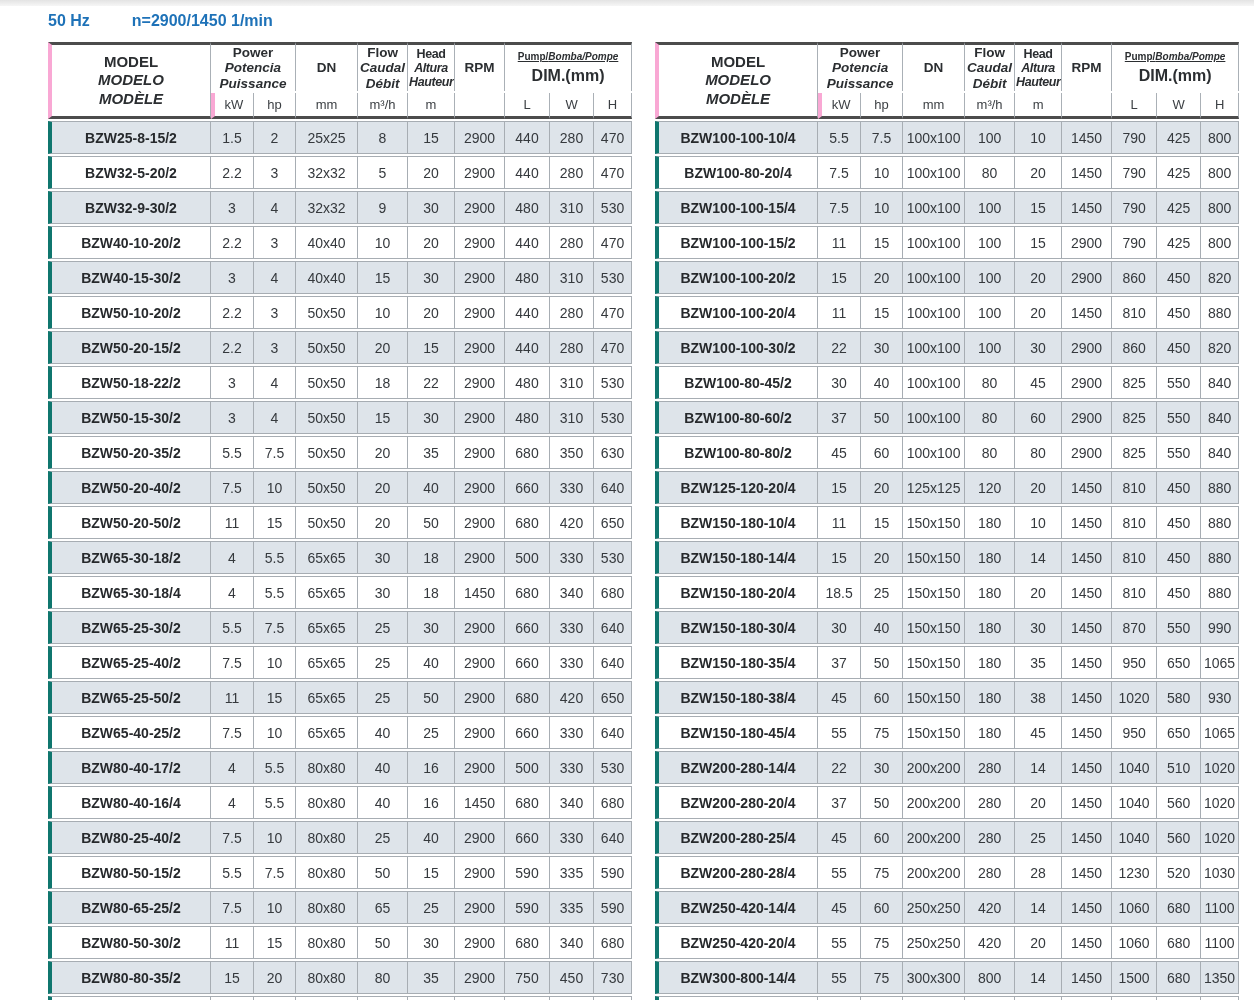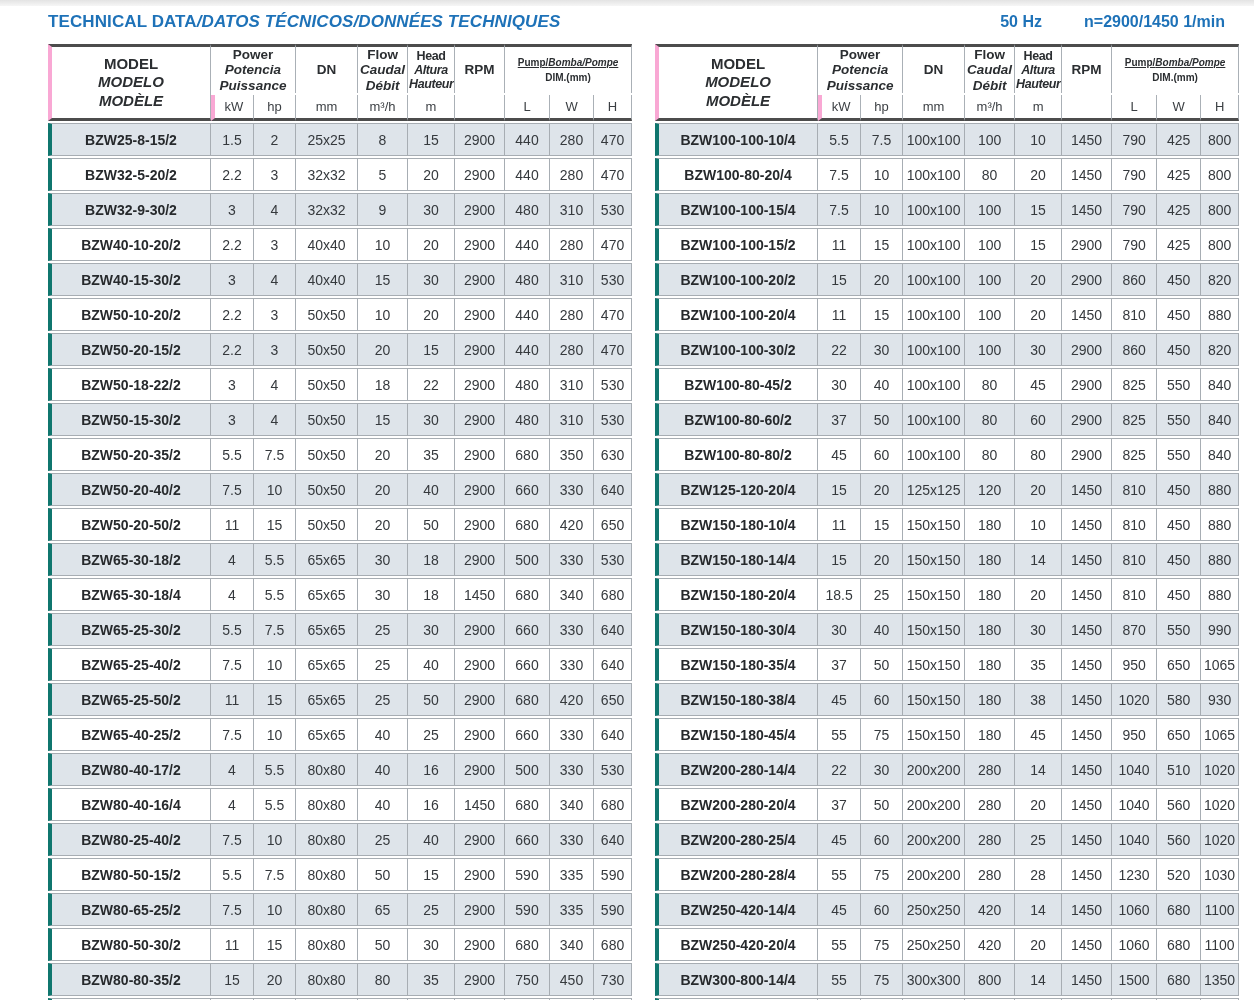--- a/index.html
+++ b/index.html
@@ -41,40 +41,39 @@
   thead tr.grp-row th { border-top:3px solid #4c4c4c; height:46px; }
   thead th:first-child { border-left:4px solid #f9a8d4; }
   thead tr.grp-row th.th-model { border-bottom:3px solid #4c4c4c; }
   thead tr.unit-row th { border-bottom:3px solid #4c4c4c; height:23px; font-weight:normal; font-size:13px; color:#3b3f43;margin-left:20px; }
   .hl { display:block; line-height:1.12; font-size:13.5px; color:#2b2e31; }
   .hl.ital { font-style:italic; }
   .th-model .hl { font-size:15px; line-height:1.22; }
   .th-head .hl { font-size:12.5px; letter-spacing:-0.4px; }
   .dim-top { font-size:10px;text-decoration:underline; }
   .dim-top .ital { font-style:italic; }
-  .dim-sub { font-size:10px; margin-top:4px; }
+  .dim-sub { font-size:16px; margin-top:4px; }
 
   
   tbody td {
     text-align:center; vertical-align:middle; height:29px;
     border-top:1px solid #a7adb3; border-bottom:1px solid #a7adb3; border-right:1px solid #a7adb3;
     background:#ffffff; color:#35393d;
   }
   tbody td:first-child { border-left:4px solid #0f766e; font-weight:bold; color:#26292c; font-size:14px; }
   tbody tr:nth-child(odd) td { background:#dee4ea; }
 </style>
 </head>
 <body>
 
 <div class="scan-edge"></div>
 
 <div class="page">
 
   <div class="topbar">
-    <div class="title"><span>TECHNICAL DATA</span><span class="ital">/DATOS TÉCNICOS/DONNÉES TECHNIQUES</span></div>
     <div class="freq-info">
       <span>50 Hz</span>
       <span>n=2900/1450 1/min</span>
     </div>
   </div>
 
   <div class="tables">
 
     <div class="table-wrap">
       <table class="spec">

